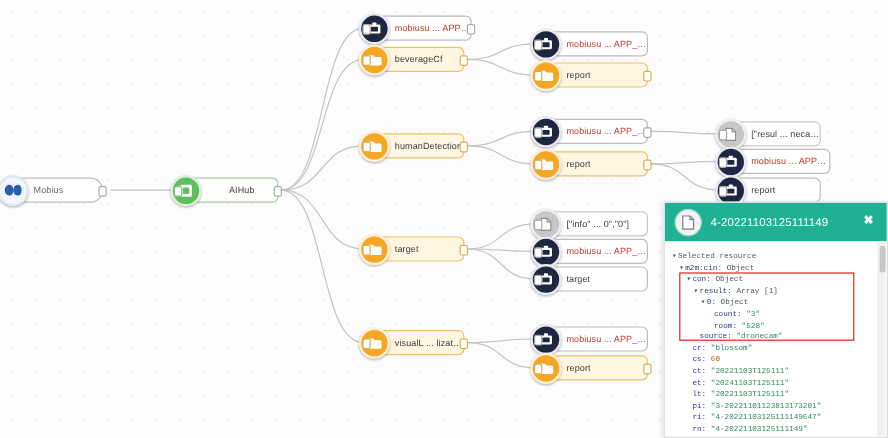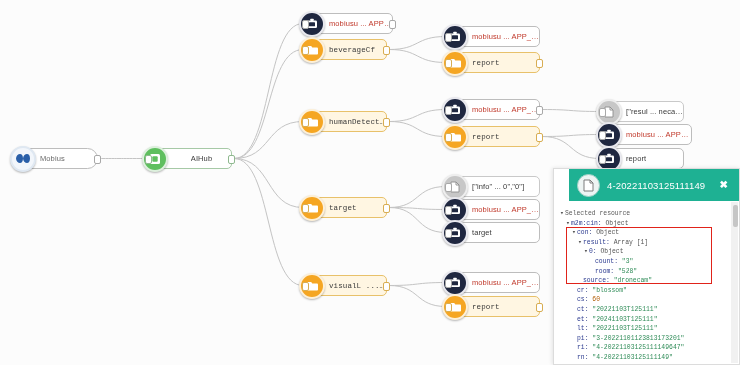--- a/index.html
+++ b/index.html
@@ -50,21 +50,21 @@
   .badge svg{display:block;}
 
   
   .b-dark{background:#1f2740;border:2px solid #e9e9ef;}
   .b-amber{background:#f5a623;border:2px solid #fdf0d8;}
   .b-green{background:#5fbf5f;border:2px solid #ddf0dd;}
   .b-grey{background:#c7c7c7;border:2px solid #eeeeee;}
   .b-blue{background:#f2f6fb;border:2px solid #dfe8f2;}
 
   
-  .n-amber{background:#fff6e2;border-color:#e8c16a;font-family:Liberation Mono, monospace;}
+  .n-amber{background:#fff6e2;border-color:#e8c16a;}
   .n-green{background:#ffffff;border-color:#a6c9a6;justify-content:center;}
   .n-plain{background:#ffffff;border-color:#bdbdbd;}
   .n-grey {background:#ffffff;border-color:#c9c9c9;}
 
   
   .lbl-red{color:#c0392b;}
   .lbl-grey{color:#6b6b6b;}
 
   
   .port{
@@ -90,21 +90,20 @@
     display:flex;flex-direction:column;
     overflow:hidden;
   }
   #panel-header{
     height:32px;flex:0 0 32px;
     background:#1eb193;
     display:flex;align-items:center;
     padding:0 8px;
     color:#ffffff;
     position:relative;
-    margin-left:15px;
   }
   #panel-header .p-icon{
     width:21px;height:21px;border-radius:50%;
     background:#eef4f3;border:1px solid #9ecfc4;
     display:flex;align-items:center;justify-content:center;
     margin-right:7px;flex:0 0 21px;
   }
   #panel-title{
     font-size:9.5px;letter-spacing:.15px;white-space:nowrap;
     overflow:hidden;text-overflow:ellipsis;flex:1;
@@ -171,21 +170,21 @@
       <path d="M542,109.5 C573.9,109.5 568.1,111.5 600,111.5" fill="none" stroke="#c4c4c4" stroke-width="1"></path>
       <path d="M542,136.5 C573.9,136.5 568.1,134.5 600,134.5" fill="none" stroke="#c4c4c4" stroke-width="1"></path>
       <path d="M542,136.5 C573.9,136.5 568.1,158.5 600,158.5" fill="none" stroke="#c4c4c4" stroke-width="1"></path>
       <path d="M389,207.5 C420.35,207.5 414.65,186.5 446,186.5" fill="none" stroke="#c4c4c4" stroke-width="1"></path>
       <path d="M389,207.5 C420.35,207.5 414.65,209.5 446,209.5" fill="none" stroke="#c4c4c4" stroke-width="1"></path>
       <path d="M389,207.5 C420.35,207.5 414.65,232.5 446,232.5" fill="none" stroke="#c4c4c4" stroke-width="1"></path>
       <path d="M389,285.5 C420.35,285.5 414.65,282.5 446,282.5" fill="none" stroke="#c4c4c4" stroke-width="1"></path>
       <path d="M389,285.5 C420.35,285.5 414.65,306.5 446,306.5" fill="none" stroke="#c4c4c4" stroke-width="1"></path>
     </svg>
   <div id="nodes-layer">
-      <div class="node n-plain pill" style="left: 16px; top: 148px; width: 82px; text-align: center;">
+      <div class="node n-plain pill" style="left: 4px; top: 148px; width: 82px; text-align: center;">
         <span class="badge b-blue">
           <svg width="16" height="11" viewBox="0 0 16 11">
             <path d="M1 5.5C1 2.8 3 1 5 1s3 1.8 3 4.5S6.9 10 5 10 1 8.2 1 5.5z" fill="#2a5fa8"></path>
             <path d="M8 5.5C8 2.8 10 1 12 1s3 1.8 3 4.5S13.9 10 12 10 8 8.2 8 5.5z" fill="#2a5fa8"></path>
           </svg>
         </span>
         <span class="lbl lbl-grey">Mobius</span>
         <span class="port out"></span>
       </div>
       <div class="node n-green" style="left: 148px; top: 148px; width: 84px;">

